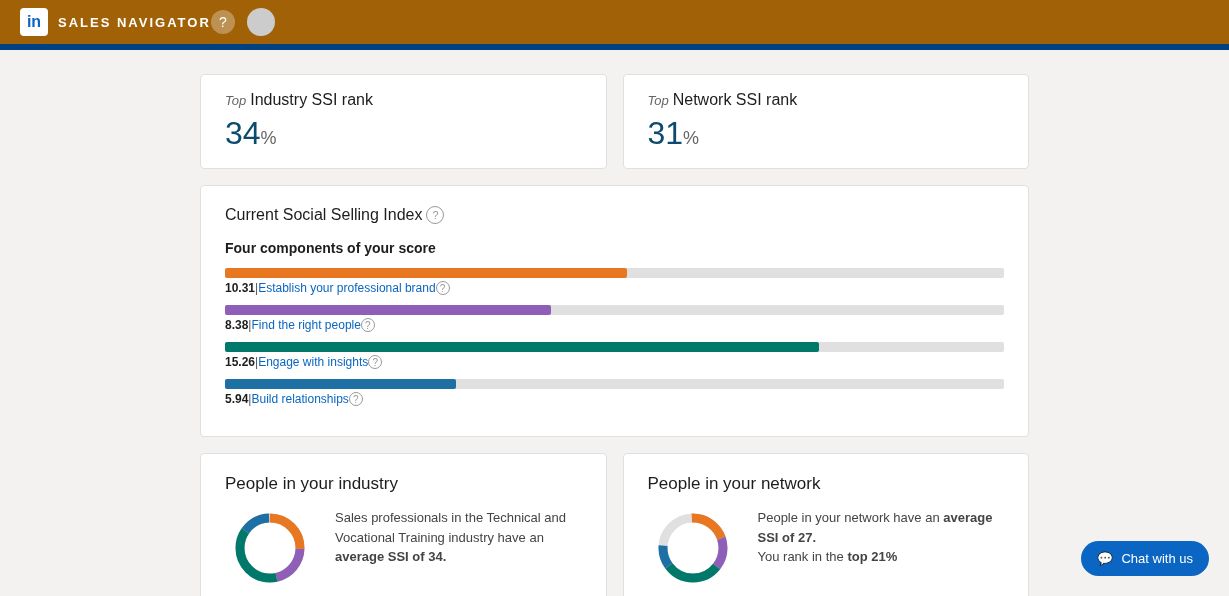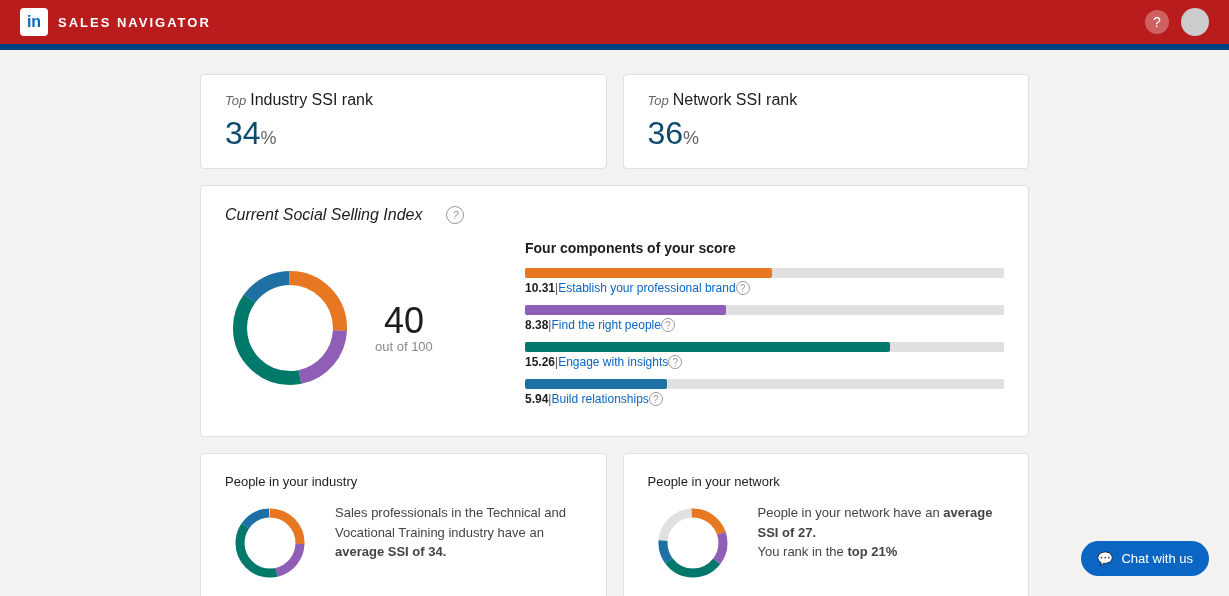--- a/index.html
+++ b/index.html
@@ -1,24 +1,23 @@
 <!DOCTYPE html>
 <html><head>
   <meta charset="utf-8">
   <style>
     * { box-sizing: border-box; margin: 0; padding: 0; }
     body { font-family: -apple-system, BlinkMacSystemFont, 'Segoe UI', Arial, sans-serif; background: #f3f2f0; min-height: 596px; }
 
     
     .header {
-      background: #b91c1c;
+      background: #a16207;
       height: 44px;
       display: flex;
       align-items: center;
-      justify-content: space-between;
       padding: 0 20px;
     }
     .header-left {
       display: flex;
       align-items: center;
       gap: 10px;
     }
     .linkedin-logo {
       width: 28px;
       height: 28px;
@@ -126,23 +125,22 @@
     .ssi-section {
       background: white;
       border: 1px solid #e0e0e0;
       border-radius: 4px;
       padding: 20px 24px;
       margin-bottom: 16px;
     }
     .ssi-header {
       display: flex;
       align-items: center;
-      gap: 24px;
+      gap: 4px;
       margin-bottom: 16px;
-      font-style: italic;
     }
     .ssi-title {
       font-size: 16px;
       font-weight: 500;
       color: #1d1d1d;
     }
     .question-icon {
       width: 18px;
       height: 18px;
       border-radius: 50%;
@@ -235,21 +233,21 @@
       gap: 16px;
     }
     .bottom-card {
       background: white;
       border: 1px solid #e0e0e0;
       border-radius: 4px;
       padding: 20px 24px;
       flex: 1;
     }
     .bottom-card-title {
-      font-size: 13px;
+      font-size: 17px;
       font-weight: 500;
       color: #1d1d1d;
       margin-bottom: 14px;
     }
     .bottom-card-body {
       display: flex;
       align-items: flex-start;
       gap: 20px;
     }
     .mini-donut-area {
@@ -314,52 +312,31 @@
         <span class="rank-card-value">34</span><span class="rank-card-percent">%</span>
       </div>
     </div>
 
     <div class="rank-card">
       <div class="rank-card-header">
         <span class="rank-card-top-label">Top</span>
         <span class="rank-card-label">Network SSI rank</span>
       </div>
       <div>
-        <span class="rank-card-value">36</span><span class="rank-card-percent">%</span>
+        <span class="rank-card-value">31</span><span class="rank-card-percent">%</span>
       </div>
     </div>
   </div>
 
   <div class="ssi-section">
     <div class="ssi-header">
       <span class="ssi-title">Current Social Selling Index</span>
       <div class="question-icon">?</div>
     </div>
     <div class="ssi-body">
-      <div class="ssi-chart-area">
-
-        <div class="donut-container">
-          <svg width="130" height="130" viewBox="0 0 130 130">
-
-            <circle cx="65" cy="65" r="50" fill="none" stroke="#e0e0e0" stroke-width="14"></circle>
-
-            <circle cx="65" cy="65" r="50" fill="none" stroke="#e87722" stroke-width="14" stroke-dasharray="81 233" stroke-dashoffset="0"></circle>
-
-            <circle cx="65" cy="65" r="50" fill="none" stroke="#8f5eb7" stroke-width="14" stroke-dasharray="65.8 248" stroke-dashoffset="-81"></circle>
-
-            <circle cx="65" cy="65" r="50" fill="none" stroke="#00786a" stroke-width="14" stroke-dasharray="119.8 194" stroke-dashoffset="-146.8"></circle>
-
-            <circle cx="65" cy="65" r="50" fill="none" stroke="#1d6fa4" stroke-width="14" stroke-dasharray="46.6 267" stroke-dashoffset="-266.6"></circle>
-          </svg>
-        </div>
-        <div class="ssi-score">
-          <div class="ssi-score-num">40</div>
-          <div class="ssi-score-sub">out of 100</div>
-        </div>
-      </div>
 
       <div class="components-area">
         <div class="components-title">Four components of your score</div>
 
         <div class="component-row">
           <div class="component-bar-bg">
             <div class="component-bar-fill" style="width:51.55%;background:#e87722;"></div>
           </div>
           <div class="component-label">
             <span class="component-score">10.31</span>

